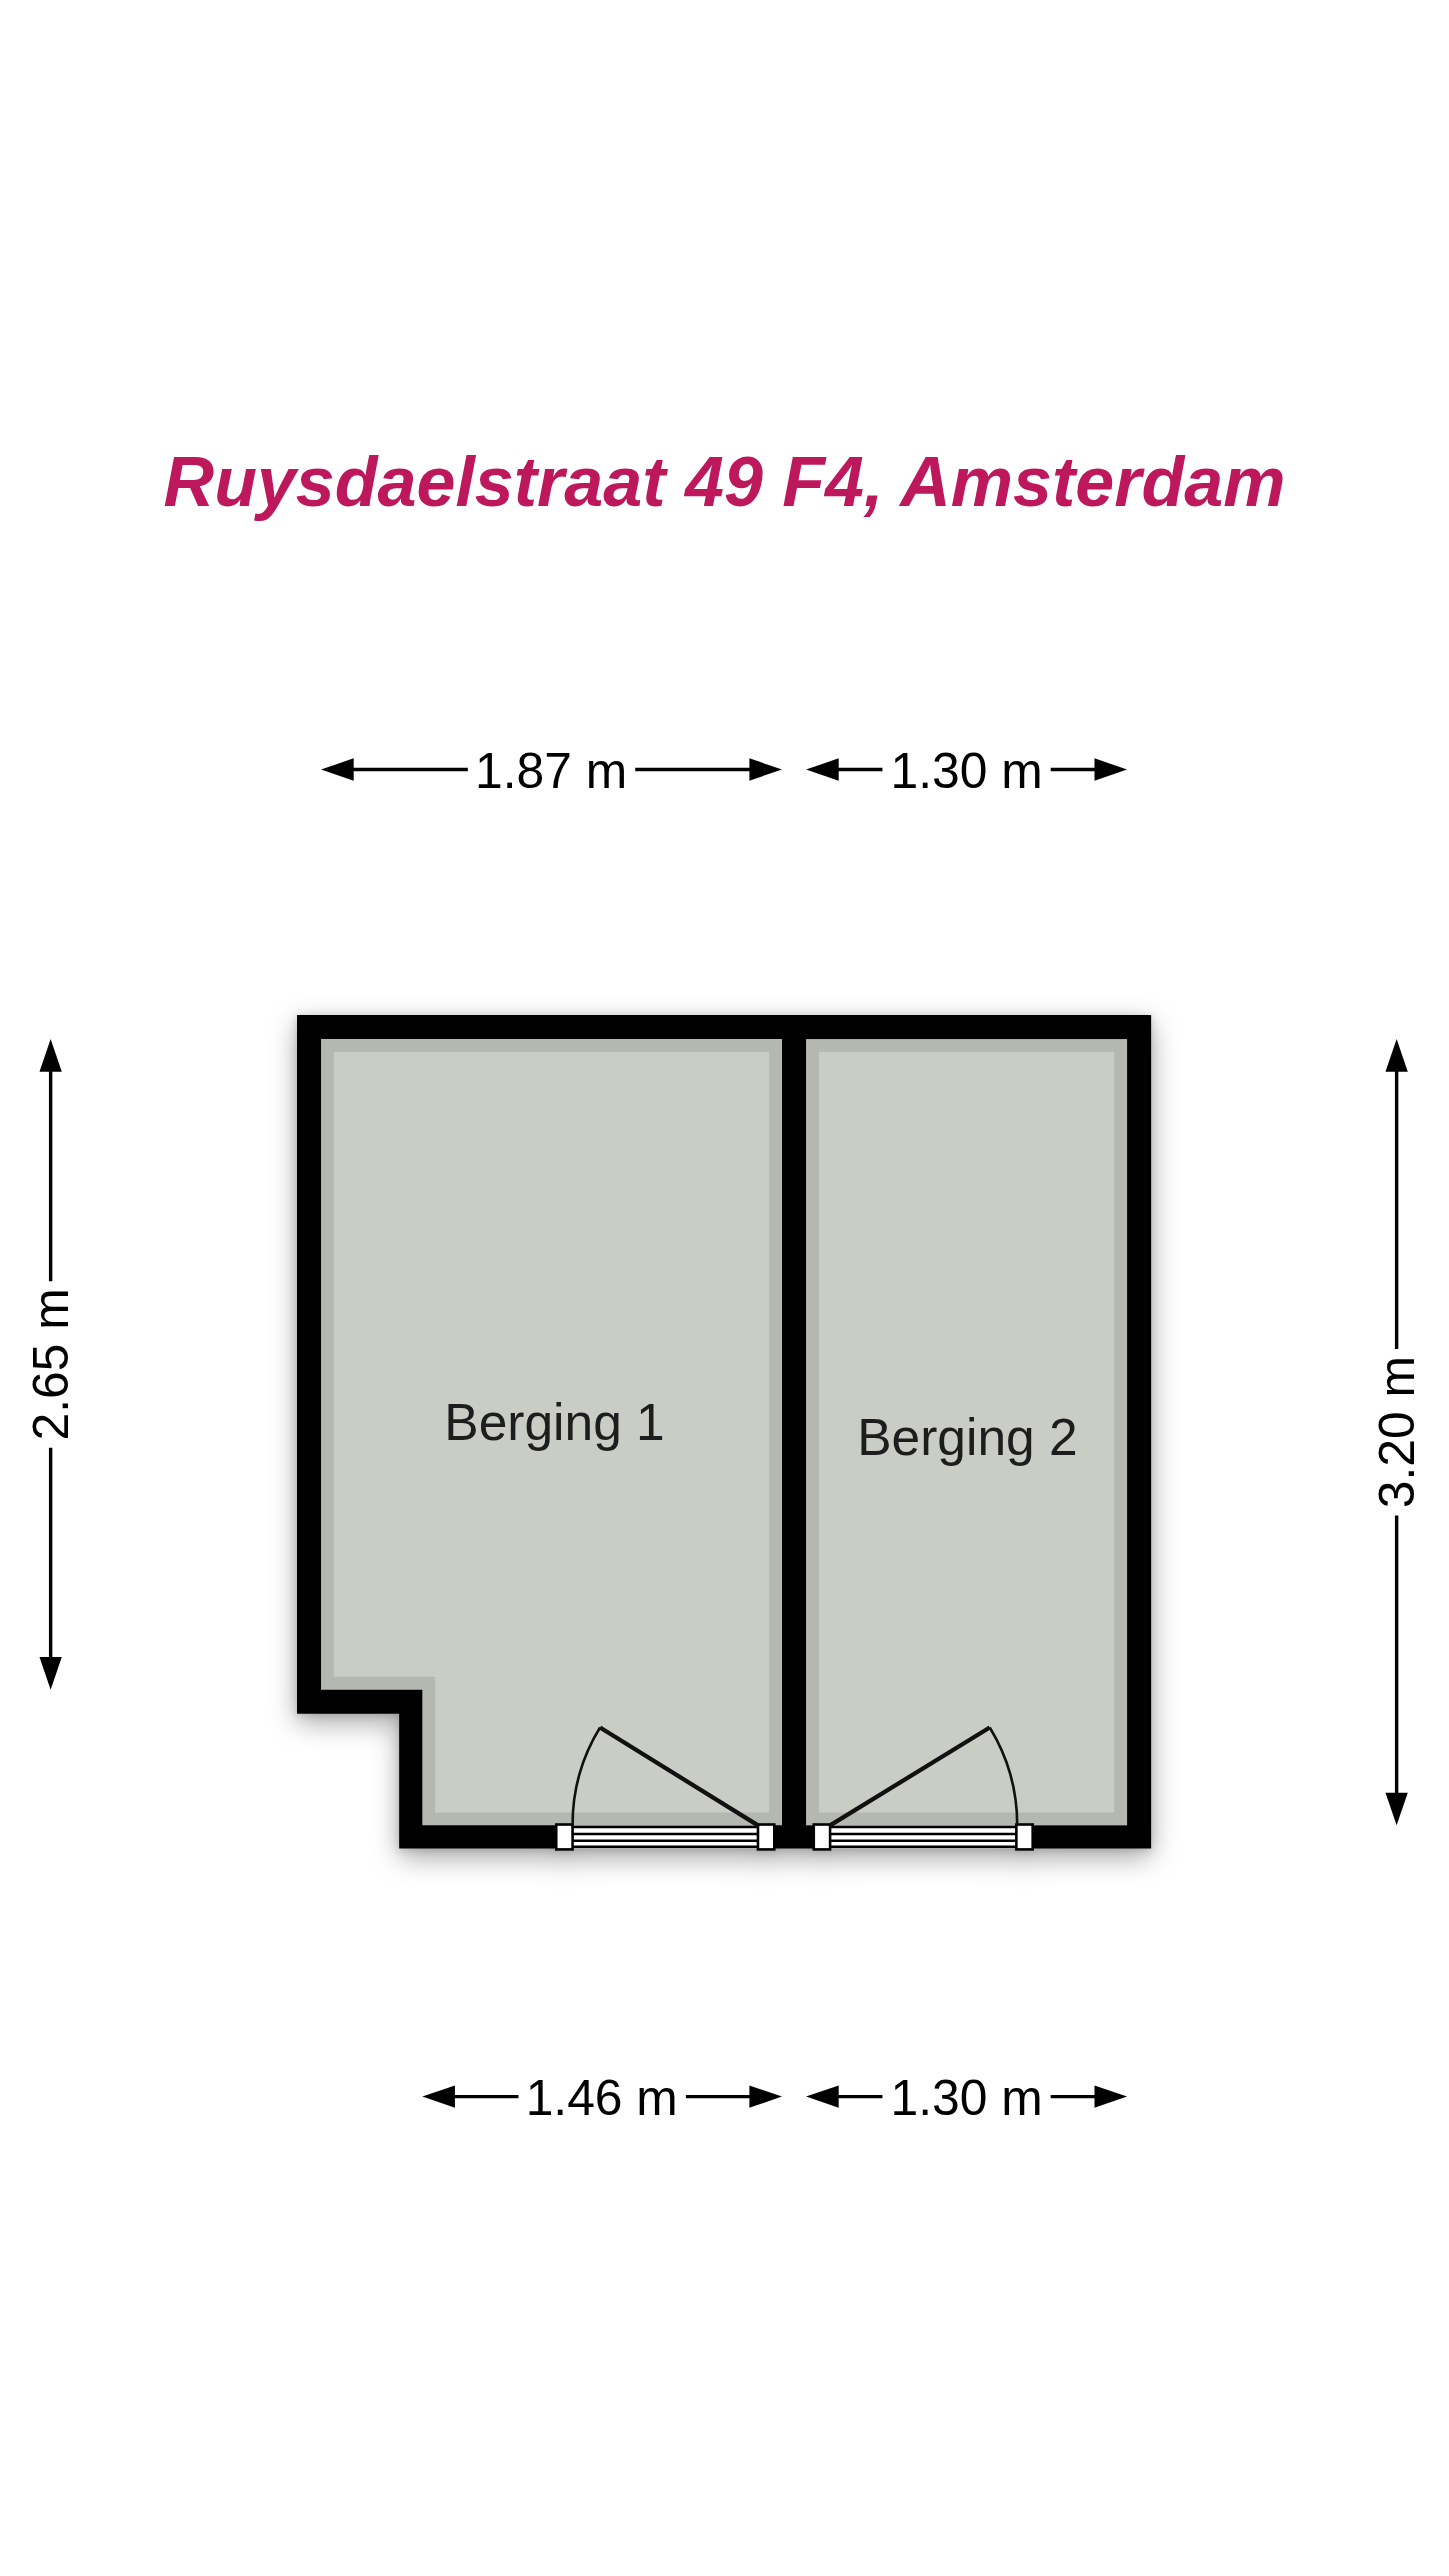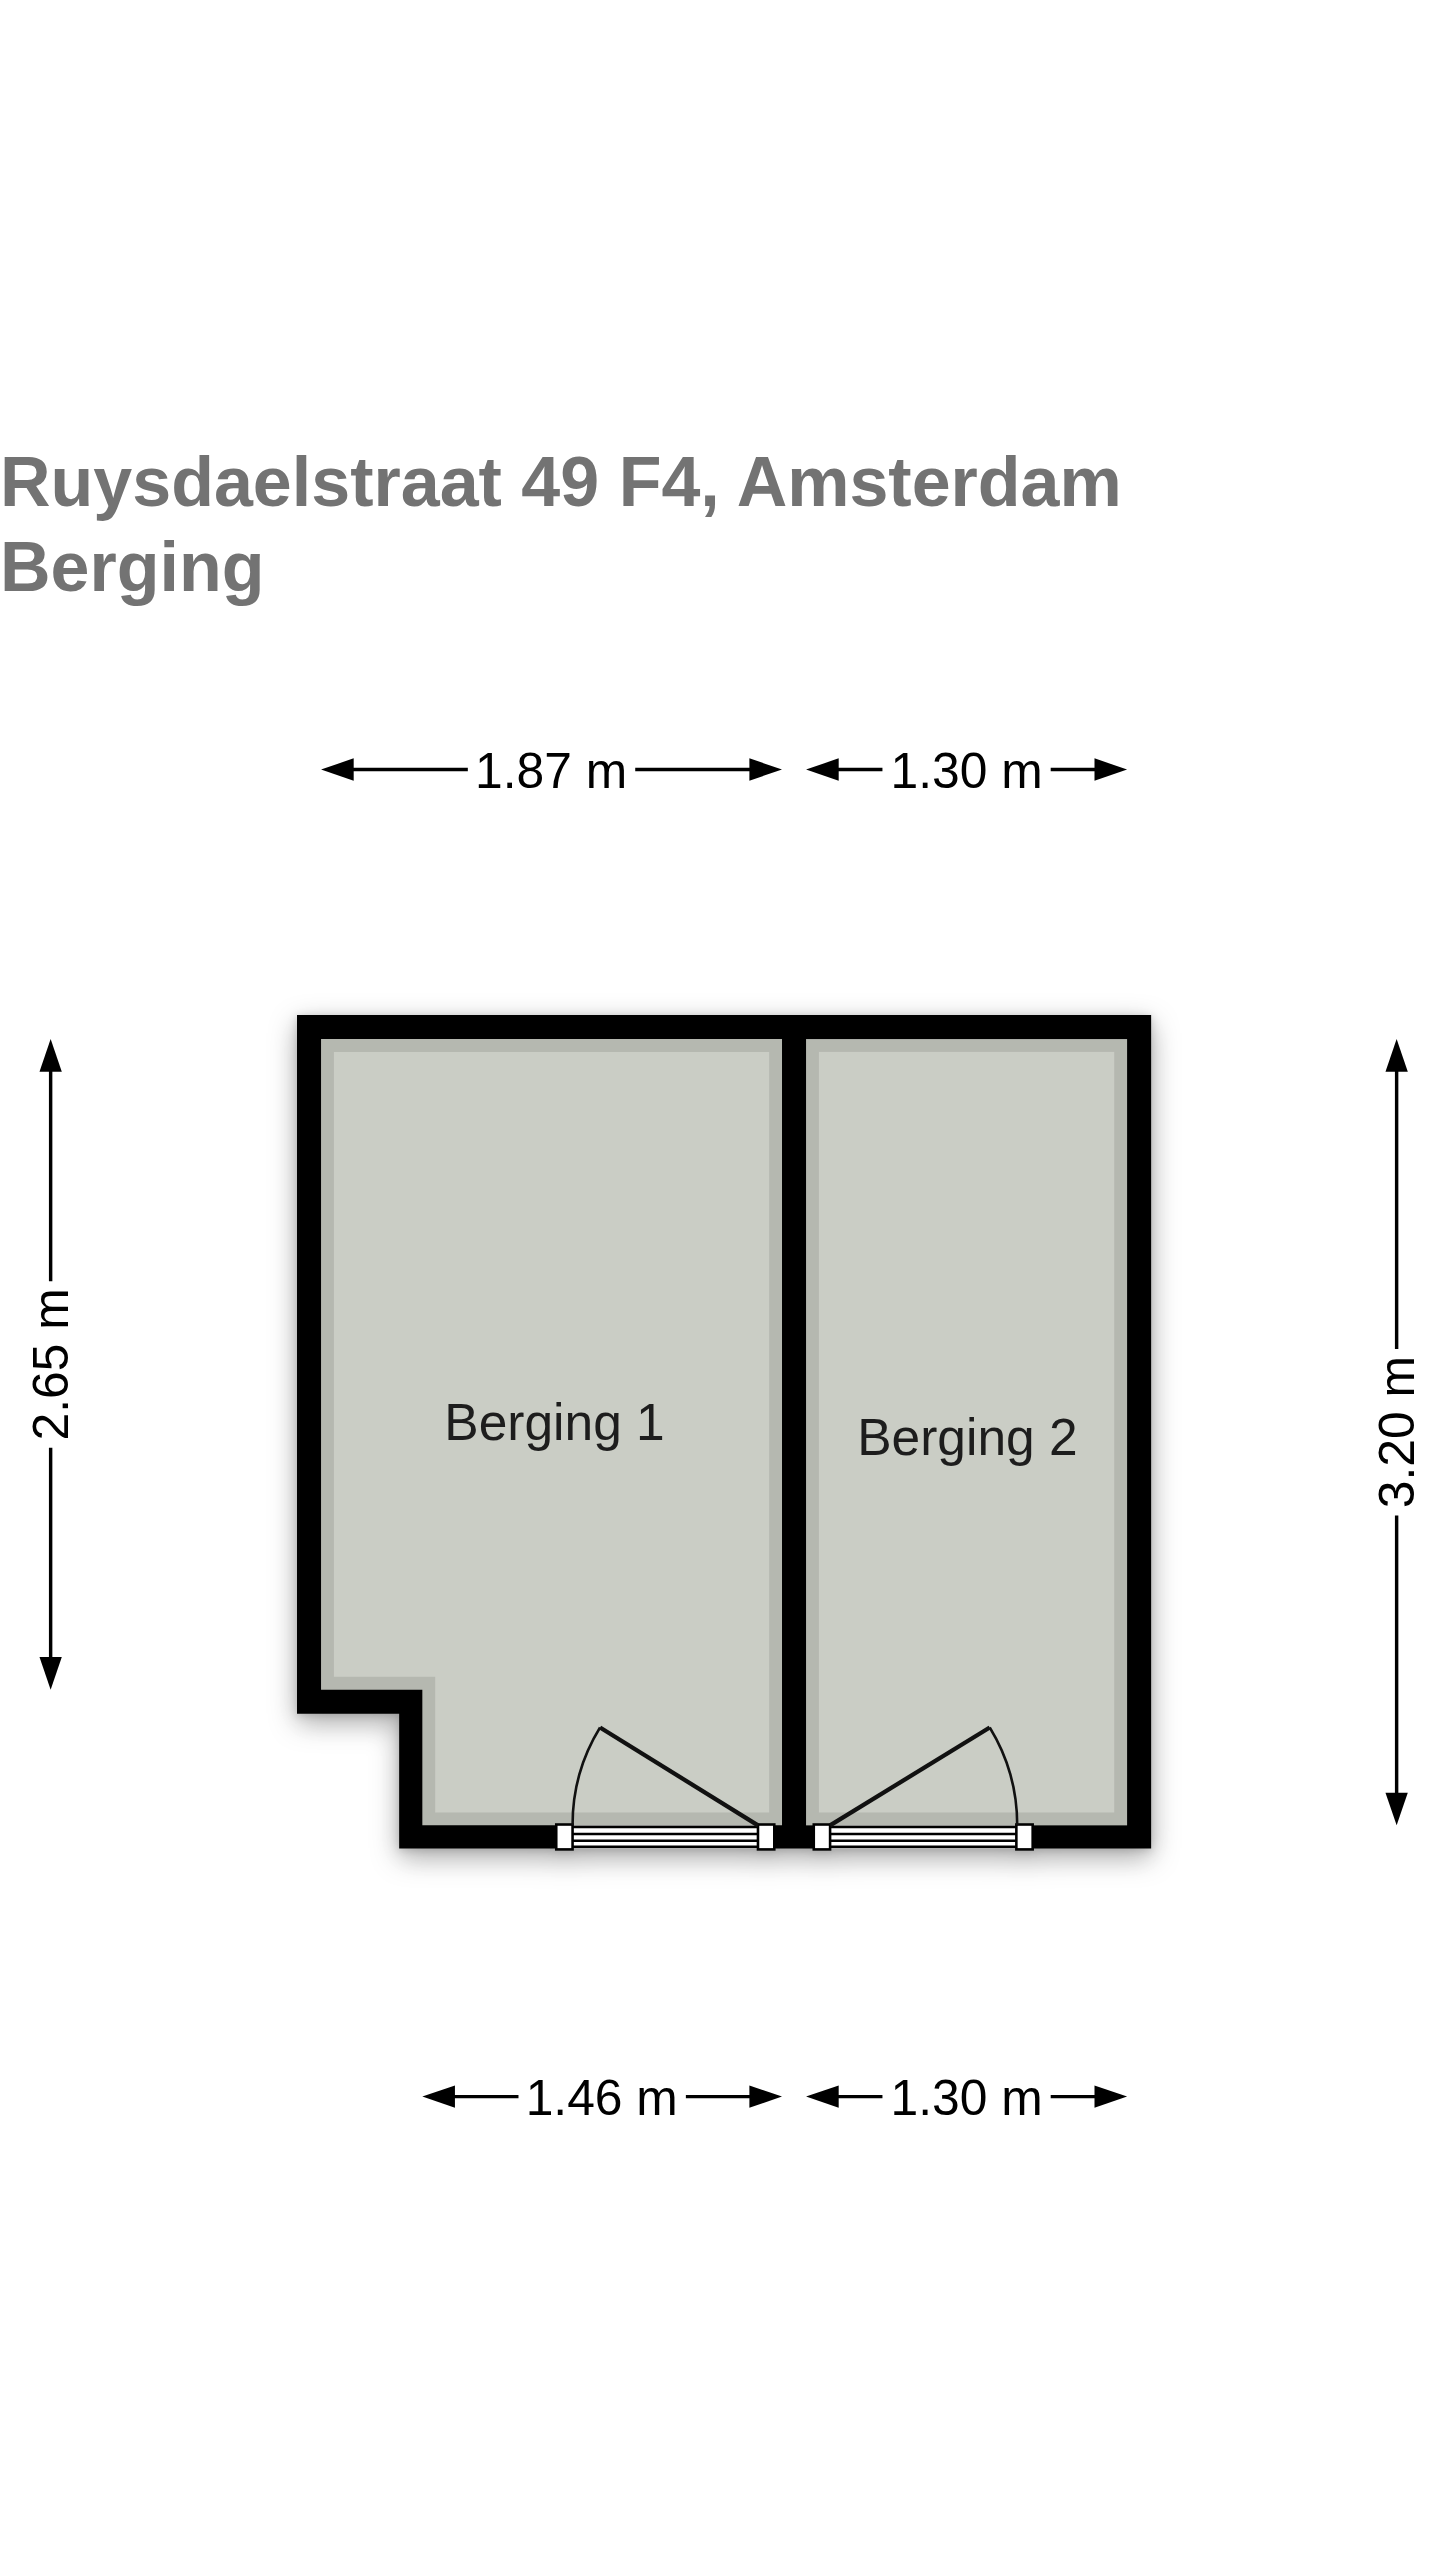--- a/index.html
+++ b/index.html
@@ -12,25 +12,26 @@
     height: 2576px;
     position: relative;
     font-family: "Liberation Sans", sans-serif;
     overflow: hidden;
   }
   .title-block {
     position: absolute;
     top: 440px;
     left: 0;
     width: 1449px;
-    text-align: left;
+    text-align: center;
     font-weight: bold;
     font-size: 70px;
     line-height: 85px;
-    color: #737373;
+    color: #be185d;
+    font-style: italic;
   }
   .plan-svg {
     position: absolute;
     top: 0;
     left: 0;
   }
   .plan-group {
     filter: drop-shadow(0 10px 16px rgba(0,0,0,0.30)) drop-shadow(0 2px 5px rgba(0,0,0,0.18));
   }
   .floor-shade {
@@ -73,21 +74,20 @@
     font-family: "Liberation Sans", sans-serif;
     font-size: 60px;
     fill: #1d1d1d;
   }
 </style>
 </head>
 <body>
 
 <div class="title-block">
   <div>Ruysdaelstraat 49 F4, Amsterdam</div>
-  <div>Berging</div>
 </div>
 
 <svg class="plan-svg" width="1449" height="2576" viewBox="0 0 1688 3000" xmlns="http://www.w3.org/2000/svg">
 
   <g class="plan-group">
 
     <path d="M346,1182 H1341 V2153 H465 V1996 H346 Z" fill="#000000"></path>
 
     <path d="M374,1210 H911 V2126 H492 V1968 H374 Z" fill="#cacdc5"></path>
     <path class="floor-shade" d="M374,1210 H911 V2126 H492 V1968 H374 Z"></path>

